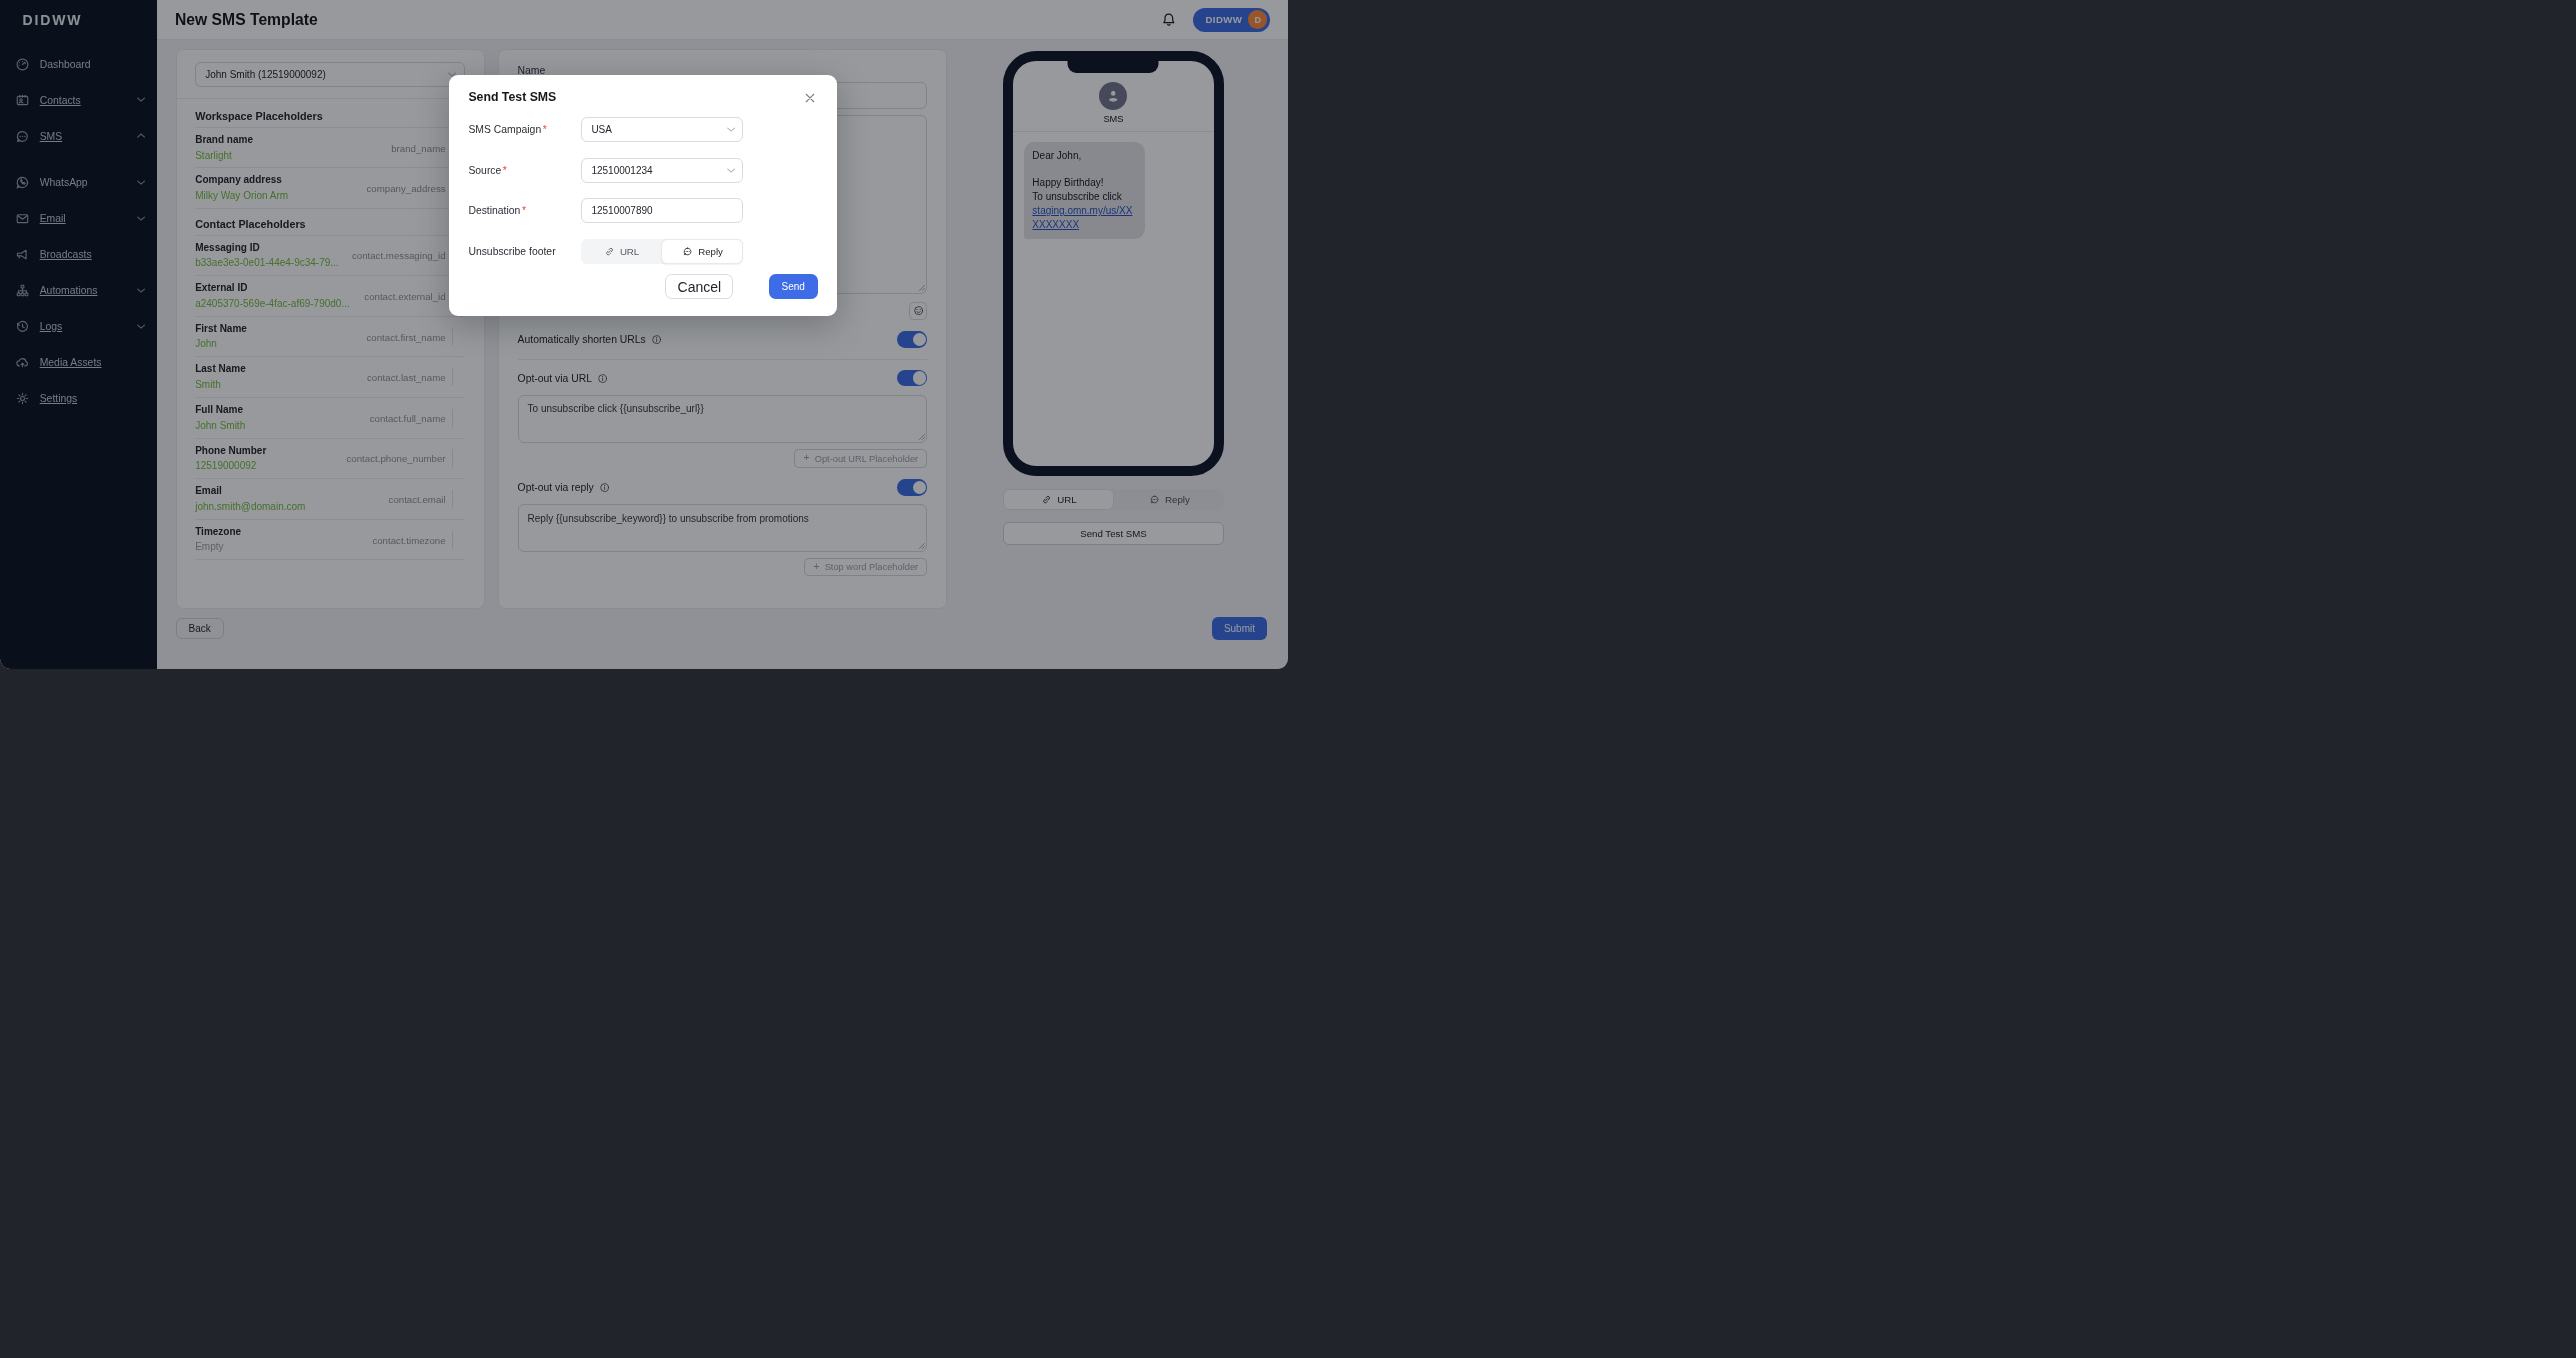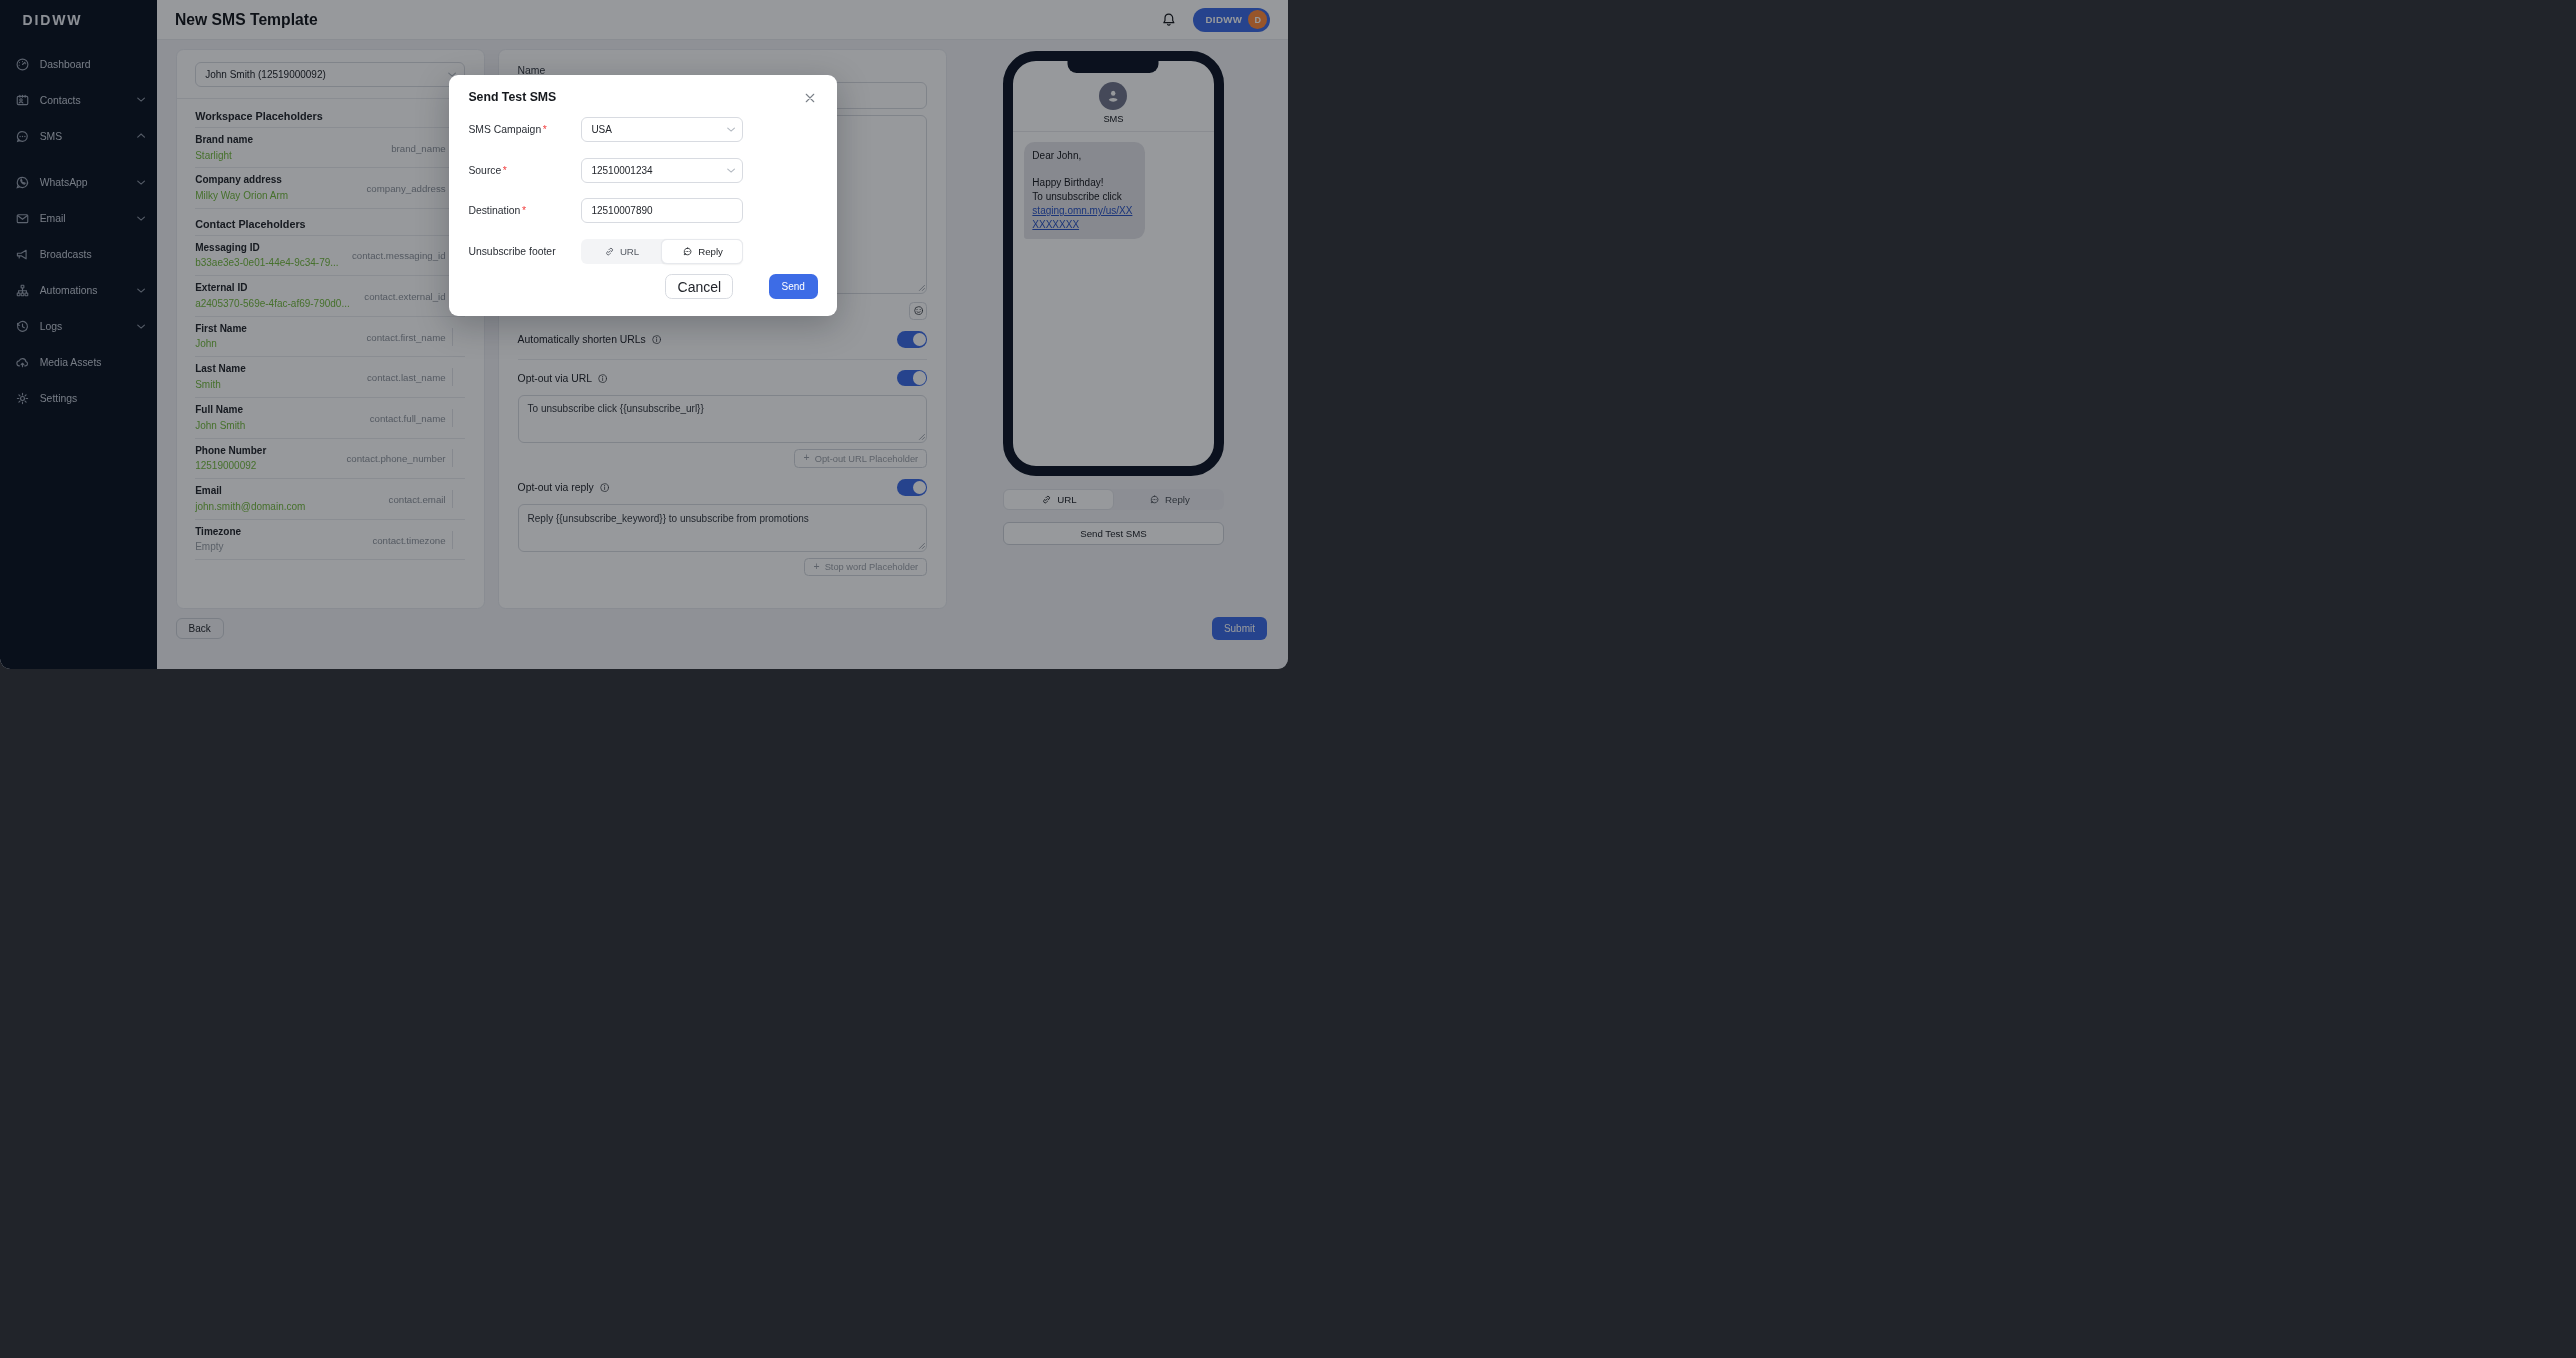--- a/index.html
+++ b/index.html
@@ -21,21 +21,21 @@
   
   .sidebar{width:157px;min-width:157px;background:var(--sidebar-bg);color:#c7ced8;
            display:flex;flex-direction:column;position:relative;z-index:1;}
   .logo{font-size:14px;font-weight:800;letter-spacing:1.9px;color:#edf0f5;padding:12px 0 0 22.4px;height:43px;}
   .nav{display:flex;flex-direction:column;justify-content:flex-end;}
   .nav-item{height:33px;display:flex;align-items:center;gap:9.7px;padding:0 12px 0 15px;
             font-size:10.4px;color:#c7ced8;cursor:pointer;}
   .nav-item svg{flex:0 0 auto;}
   .nav-item .lbl{flex:1;}
   .chev{color:#8e97a4;}
-  .mt6{margin-top:4.5px;} .mt10{margin-top:3px;}
+  .mt6{margin-top:4.5px;} .mt10{margin-top:3px;text-decoration:underline;}
   .submenu{background:rgba(255,255,255,.03);padding:3.7px 0 6px 0;margin-top:1.5px;}
   .sub-item{height:30px;display:flex;align-items:center;padding-left:39px;font-size:10.4px;
             color:#c7ced8;cursor:pointer;margin:1.5px 7.5px;border-radius:6px;}
   .sub-item.active{background:var(--accent);color:#ffffff;}
   .gap20{height:13.4px;}
 
   
   .content{flex:1;display:flex;flex-direction:column;position:relative;}
   .header{height:40px;background:#fff;border-bottom:0.7px solid var(--line);display:flex;
           align-items:center;padding:0 18px;}

